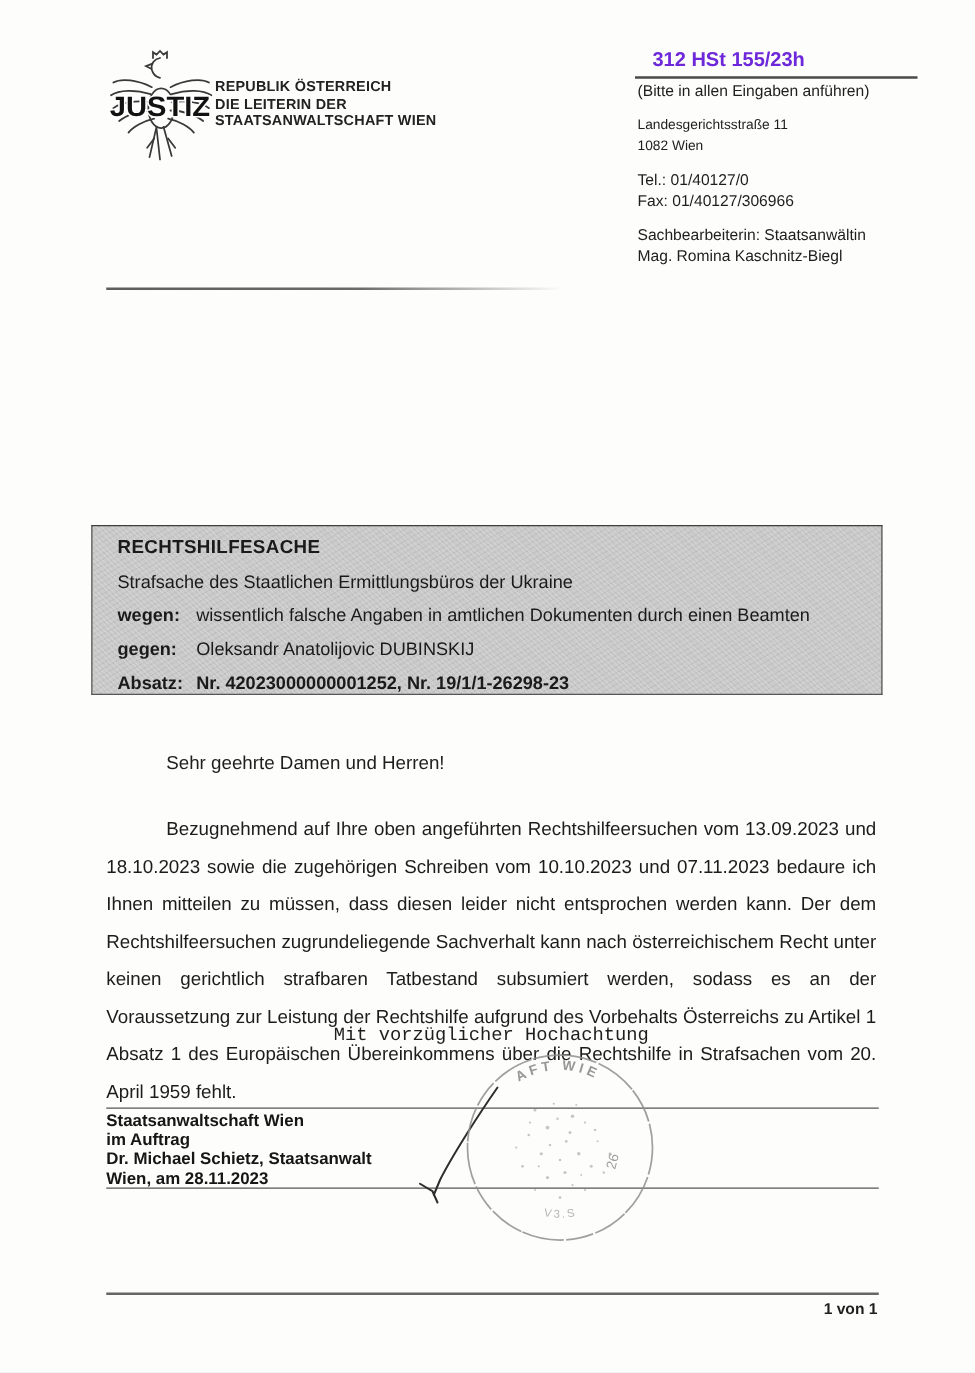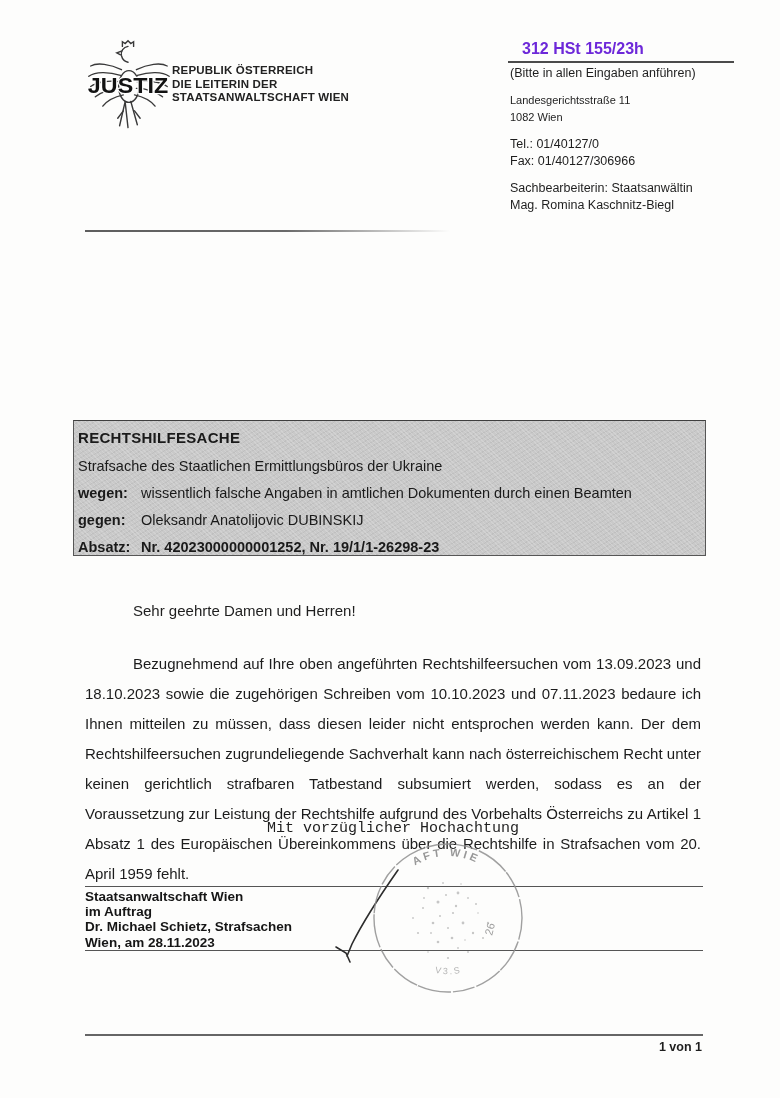--- a/index.html
+++ b/index.html
@@ -26,21 +26,21 @@
     background:linear-gradient(to right,#5e5e5e 0%,#6a6a6a 55%,rgba(110,110,110,0) 100%);}
   .recipient{left:85px;top:237px;font-size:14.5px;line-height:17.5px;}
   
   .case-block{
     left:73px;top:420px;width:633px;height:136px;box-sizing:border-box;
     background-color:#c9c9c9;
     background-image:
       repeating-linear-gradient(45deg, rgba(255,255,255,.16) 0 1px, transparent 1px 3px),
       repeating-linear-gradient(-30deg, rgba(0,0,0,.05) 0 1px, transparent 1px 4px);
     border:1px solid #565656;border-top-color:#3f3f3f;
-    padding:7px 10px 0 4px;font-size:14.5px;color:#1a1a1a;
+    padding:7px 10px 0 20px;font-size:14.5px;color:#1a1a1a;
   }
   .case-title{font-weight:bold;font-size:15px;letter-spacing:.3px;line-height:20px;}
   .case-subtitle{margin-top:8px;line-height:20px;}
   .case-row{margin-top:7px;line-height:20px;white-space:nowrap;}
   .case-label{display:inline-block;width:63px;font-weight:bold;}
   .bold{font-weight:bold;}
   
   .salutation{left:133px;top:602px;font-size:15px;}
   .body-par{
     left:85px;top:634px;width:616px;font-size:15px;line-height:30px;
@@ -131,21 +131,21 @@
   </div>
 
   <div class="abs salutation">Sehr geehrte Damen und Herren!</div>
   <p class="abs body-par">Bezugnehmend auf Ihre oben angeführten Rechtshilfeersuchen vom 13.09.2023 und 18.10.2023 sowie die zugehörigen Schreiben vom 10.10.2023 und 07.11.2023 bedaure ich Ihnen mitteilen zu müssen, dass diesen leider nicht entsprochen werden kann. Der dem Rechtshilfeersuchen zugrundeliegende Sachverhalt kann nach österreichischem Recht unter keinen gerichtlich strafbaren Tatbestand subsumiert werden, sodass es an der Voraussetzung zur Leistung der Rechtshilfe aufgrund des Vorbehalts Österreichs zu Artikel 1 Absatz 1 des Europäischen Übereinkommens über die Rechtshilfe in Strafsachen vom 20. April 1959 fehlt.</p>
   <div class="abs closing">Mit vorzüglicher Hochachtung</div>
 
   <div class="abs rule sig-rule-top"></div>
   <div class="abs sig-block">
     <div>Staatsanwaltschaft Wien</div>
     <div>im Auftrag</div>
-    <div>Dr. Michael Schietz, Strafsachen</div>
+    <div>Dr. Michael Schietz, Staatsanwalt</div>
     <div>Wien, am 28.11.2023</div>
   </div>
   <div class="abs rule sig-rule-bottom"></div>
 
   <div class="abs signature-box">
     <svg width="115" height="120" viewBox="0 0 115 120">
       <path d="M86 14 C 72 34, 50 68, 40 88 l -5 12 m -11 -9 l 10 6 l 4 9" stroke="#2d2d2d" stroke-width="1.6" fill="none" stroke-linecap="round"></path>
     </svg>
   </div>
 

